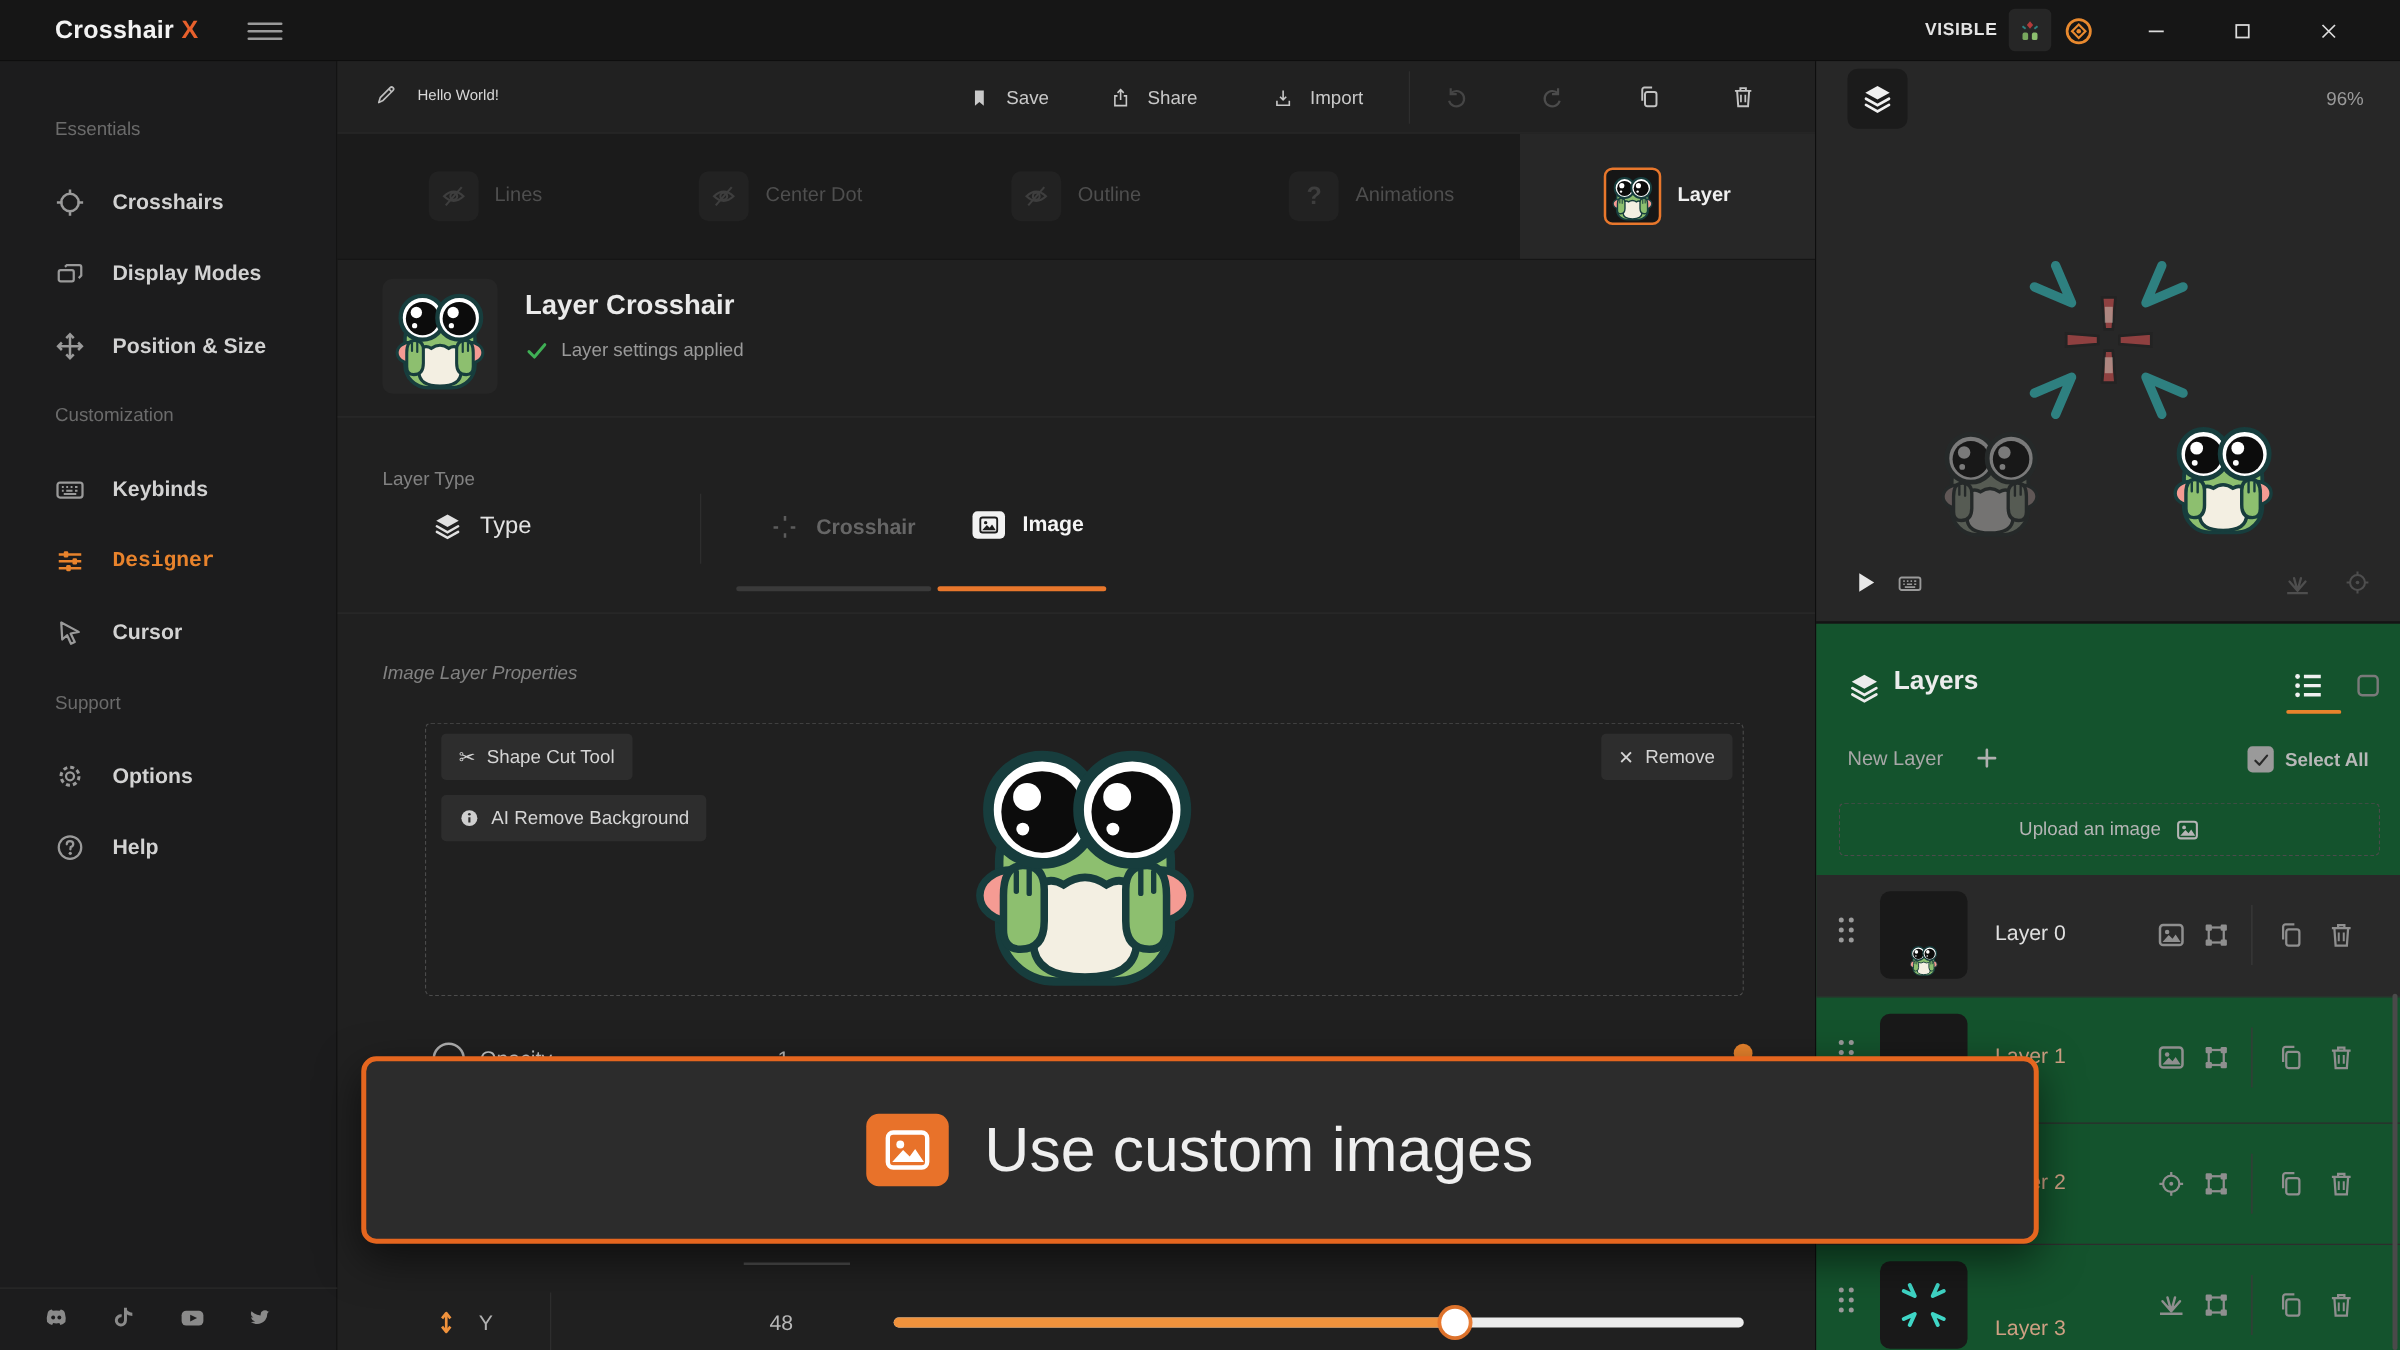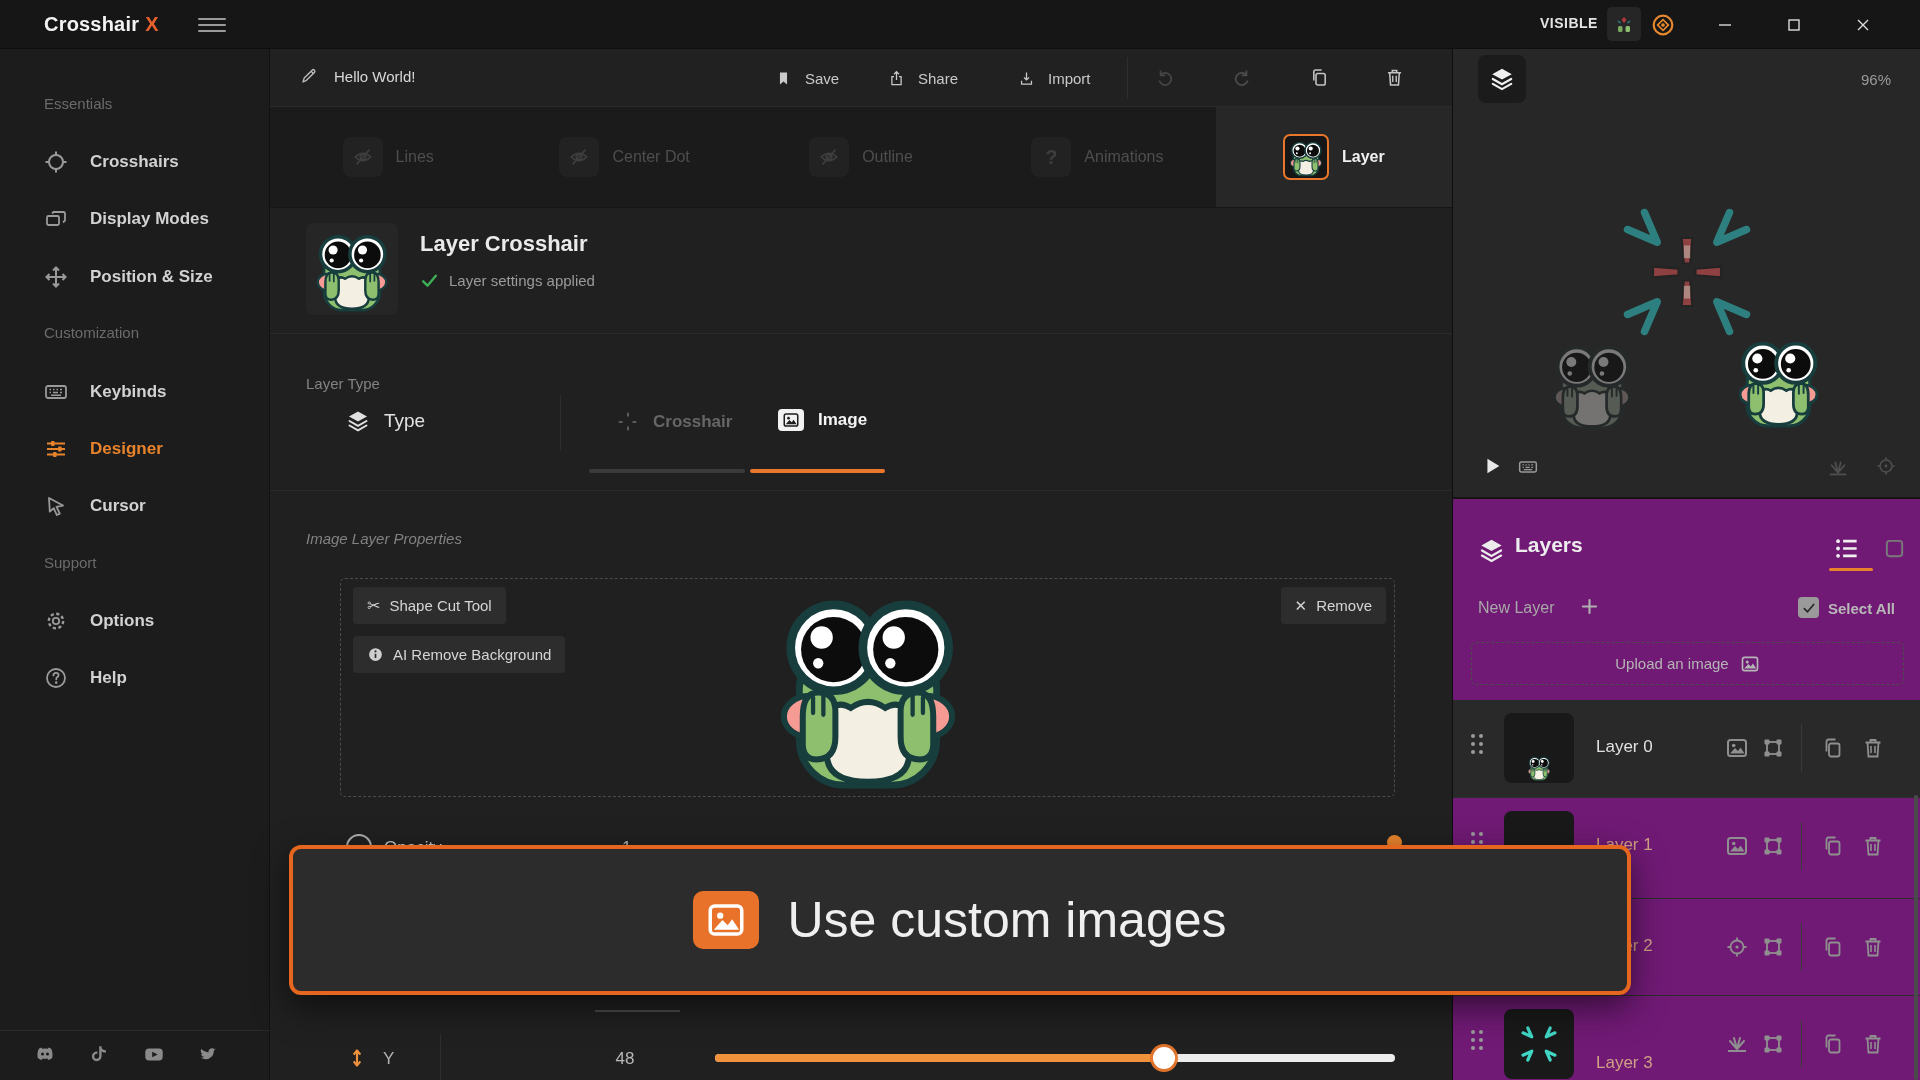--- a/index.html
+++ b/index.html
@@ -18,29 +18,29 @@
   .chip { position:absolute; left:1607px; top:7px; width:34px; height:34px; background:#262626; border-radius:5px; display:flex; align-items:center; justify-content:center; }
   .win-btn { position:absolute; top:0; width:46px; height:49px; display:flex; align-items:center; justify-content:center; }
 
   
   #sidebar { position:absolute; left:0; top:49px; width:270px; height:1031px; background:#1c1c1d; border-right:1px solid #111; }
   .sec-label { position:absolute; left:44px; font-size:15px; color:#6b6b6b; }
   .side-item { position:absolute; left:0; width:270px; height:34px; display:flex; align-items:center; cursor:pointer; }
   .side-item .ic { width:24px; height:24px; margin-left:44px; color:#9a9a9a; }
   .side-item .lbl { margin-left:22px; font-size:17px; font-weight:600; color:#d2d2d2; }
   .side-item.active .ic { color:#e8832c; }
-  .side-item.active .lbl { color:#e8832c; }
+  .side-item.active .lbl { color:#e8832c;font-family:Liberation Mono, monospace; }
   .social-row { position:absolute; left:0; top:981px; width:270px; height:50px; border-top:1px solid #2a2a2a; }
   .social-ic { position:absolute; top:12px; width:22px; height:22px; color:#8a8a8a; cursor:pointer; }
 
   
   #main { position:absolute; left:270px; top:49px; width:1182px; height:1031px; background:#202020; }
   #toolbar { position:absolute; left:0; top:0; width:1182px; height:58px; background:#212121; border-bottom:1px solid #2b2b2b; }
   .tb-title { position:absolute; left:30px; top:18px; display:flex; align-items:center; gap:16px; }
-  .tb-title .txt { font-size:15px; color:#d8d8d8; }
+  .tb-title .txt { font-size:12px; color:#d8d8d8; }
   .tb-btn { position:absolute; top:12px; height:34px; display:flex; align-items:center; gap:13px; color:#c9c9c9; font-size:15px; cursor:pointer; }
   .tb-ic { position:absolute; top:14px; width:28px; height:28px; display:flex; align-items:center; justify-content:center; cursor:pointer; }
   .tb-div { position:absolute; left:857px; top:8px; width:1px; height:42px; background:#2e2e2e; }
 
   #tabstrip { position:absolute; left:0; top:58px; width:1182px; height:101px; background:#1b1b1b; border-bottom:1px solid #151515; display:flex; }
   .tab { flex:1; display:flex; align-items:center; justify-content:center; gap:13px; cursor:pointer; }
   .tab .dimlbl { font-size:16px; color:#4e4e4e; }
   .tab .icbox { width:40px; height:40px; background:#222; border-radius:8px; display:flex; align-items:center; justify-content:center; color:#3e3e3e; }
   .tab.active { background:#272727; }
   .tab.active .lbl { font-size:16px; font-weight:bold; color:#f0f0f0; }
@@ -64,21 +64,21 @@
   .slider-track { position:absolute; height:8px; border-radius:4px; background:#ececec; }
   .slider-fill { position:absolute; left:0; top:0; height:8px; border-radius:4px; background:#f0923c; }
   .slider-thumb { position:absolute; top:-7px; width:22px; height:22px; border-radius:50%; background:#fff; box-shadow:0 0 0 3px rgba(232,119,44,.95); }
 
   
   #rightpanel { position:absolute; left:1452px; top:49px; width:468px; height:1031px; background:#1f1f1f; border-left:1px solid #0e0e0e; }
   #preview { position:absolute; left:0; top:0; width:468px; height:448px; background:#272727; }
   .sq-btn { position:absolute; left:25px; top:6px; width:48px; height:48px; background:#1b1b1b; border-radius:8px; display:flex; align-items:center; justify-content:center; cursor:pointer; }
   .zoom-lbl { position:absolute; right:30px; top:22px; font-size:15px; color:#9a9a9a; }
   .frog-dim { filter:grayscale(.75) brightness(.8); opacity:.5; }
-  #layerspanel { position:absolute; left:0; top:450px; width:468px; height:581px; background:#701a75; }
+  #layerspanel { position:absolute; left:0; top:450px; width:468px; height:581px; background:#14532d; }
   .lp-title { position:absolute; left:62px; top:34px; font-size:21px; font-weight:600; color:#ececec; }
   .layer-row { position:absolute; left:0; width:468px; height:97px; }
   .layer-row .handle { position:absolute; left:18px; top:34px; width:14px; height:28px; color:#9a9a9a; cursor:grab; }
   .layer-thumb { position:absolute; left:51px; top:13px; width:70px; height:70px; background:#191919; border-radius:8px; overflow:hidden; }
   .layer-name { position:absolute; left:143px; top:37px; font-size:17px; }
   .row-ic { position:absolute; top:36px; width:24px; height:24px; color:#8f8f8f; cursor:pointer; }
   .row-div { position:absolute; left:348px; top:24px; width:1px; height:48px; background:#3a3a3a; }
 
   
   #toast { position:absolute; left:289px; top:845px; width:1342px; height:150px; background:#2c2c2c; border:4px solid #e5661f; border-radius:12px; box-shadow:0 12px 34px rgba(0,0,0,.55); z-index:50; display:flex; align-items:center; justify-content:center; gap:28px; }

